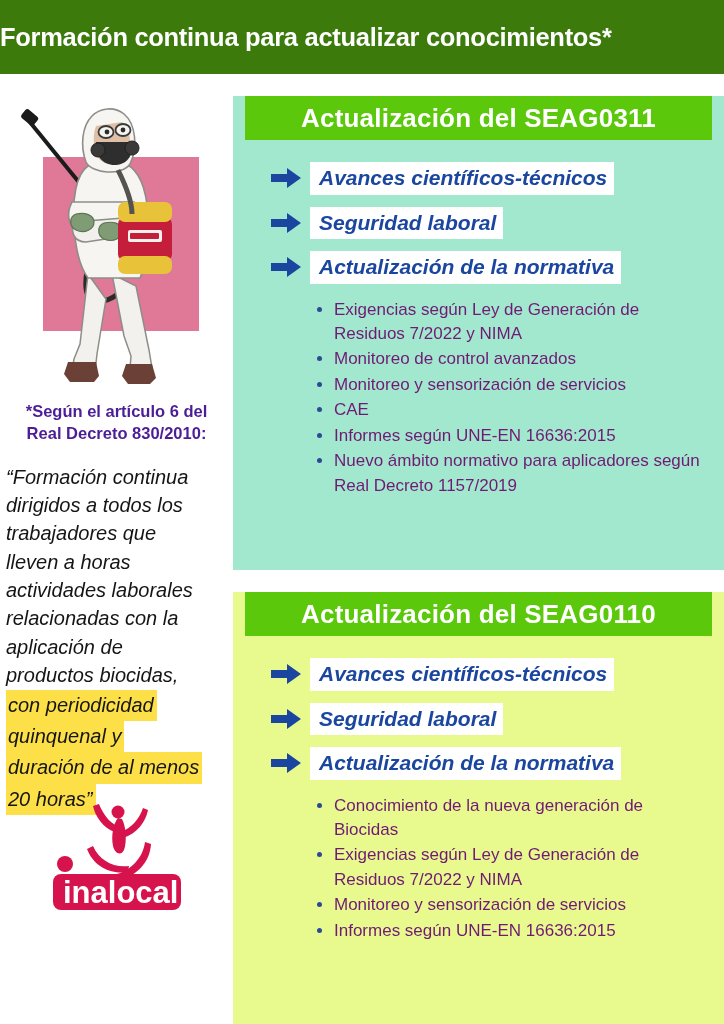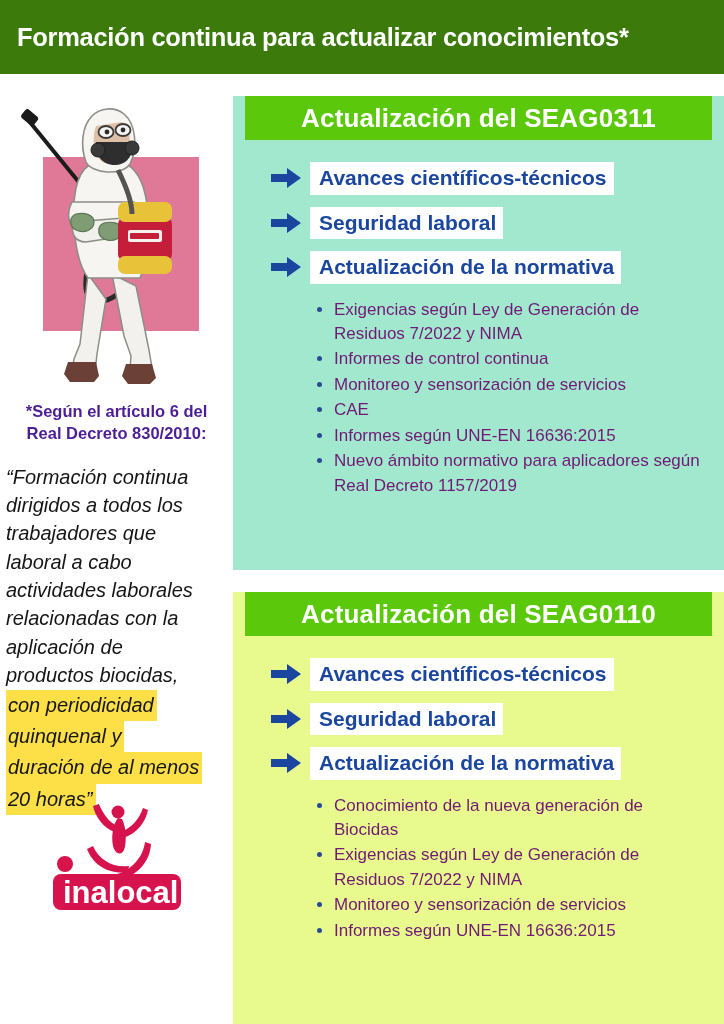--- a/index.html
+++ b/index.html
@@ -26,21 +26,20 @@
     width: 724px; height: 74px;
     background: #3C7A0C;
     display: flex;
     align-items: center;
   }
   .header-title {
     color: #ffffff;
     font-size: 25.5px;
     font-weight: bold;
     letter-spacing: -0.3px;
-    padding-left: 17px;
     white-space: nowrap;
   }
 
   
   .left-col {
     position: absolute;
     left: 0; top: 74px;
     width: 233px; height: 950px;
     background: #ffffff;
   }
@@ -127,20 +126,21 @@
     font-weight: bold;
     letter-spacing: 0.2px;
     white-space: nowrap;
   }
 
   .arrow-rows { margin-top: 22px; padding-left: 38px; }
   .arrow-row {
     display: flex;
     align-items: center;
     margin-bottom: 12px;
+    font-style: italic;
   }
   .arrow-icon { flex: 0 0 auto; width: 30px; height: 24px; }
   .arrow-label {
     background: #ffffff;
     color: #1A46A0;
     font-size: 21px;
     font-weight: bold;
     padding: 4px 7px 5px 9px;
     margin-left: 9px;
     white-space: nowrap;
@@ -236,21 +236,21 @@
 
     <div class="legal-heading">
       <div>*Según el artículo 6 del</div>
       <div>Real Decreto 830/2010:</div>
     </div>
 
     <div class="quote-block">
         <span class="quote-line"><span>“Formación continua</span></span>
         <span class="quote-line"><span>dirigidos a todos los</span></span>
         <span class="quote-line"><span>trabajadores que</span></span>
-        <span class="quote-line"><span>laboral a cabo</span></span>
+        <span class="quote-line"><span>lleven a horas</span></span>
         <span class="quote-line"><span>actividades laborales</span></span>
         <span class="quote-line"><span>relacionadas con la</span></span>
         <span class="quote-line"><span>aplicación de</span></span>
         <span class="quote-line"><span>productos biocidas,</span></span>
         <span class="quote-line"><span class="hl">con periodicidad</span></span>
         <span class="quote-line"><span class="hl">quinquenal y</span></span>
         <span class="quote-line"><span class="hl">duración de al menos</span></span>
         <span class="quote-line"><span class="hl">20 horas”</span></span>
       </div>
   </div>
@@ -294,21 +294,21 @@
         </div>
         <div class="arrow-row">
           <svg class="arrow-icon" viewBox="0 0 30 24">
             <path d="M0 8 H16 V2 L30 12 L16 22 V16 H0 Z" fill="#1A46A0"></path>
           </svg>
           <div class="arrow-label">Actualización de la normativa</div>
         </div>
       </div>
       <ul class="bullet-list">
         <li>Exigencias según Ley de Generación de Residuos 7/2022 y NIMA</li>
-        <li>Informes de control continua</li>
+        <li>Monitoreo de control avanzados</li>
         <li>Monitoreo y sensorización de servicios</li>
         <li>CAE</li>
         <li>Informes según UNE-EN 16636:2015</li>
         <li>Nuevo ámbito normativo para aplicadores según Real Decreto 1157/2019</li>
       </ul>
     </div>
 
     <div class="section lime">
       <div class="section-title-bar">
         <div class="section-title">Actualización del SEAG0110</div>

